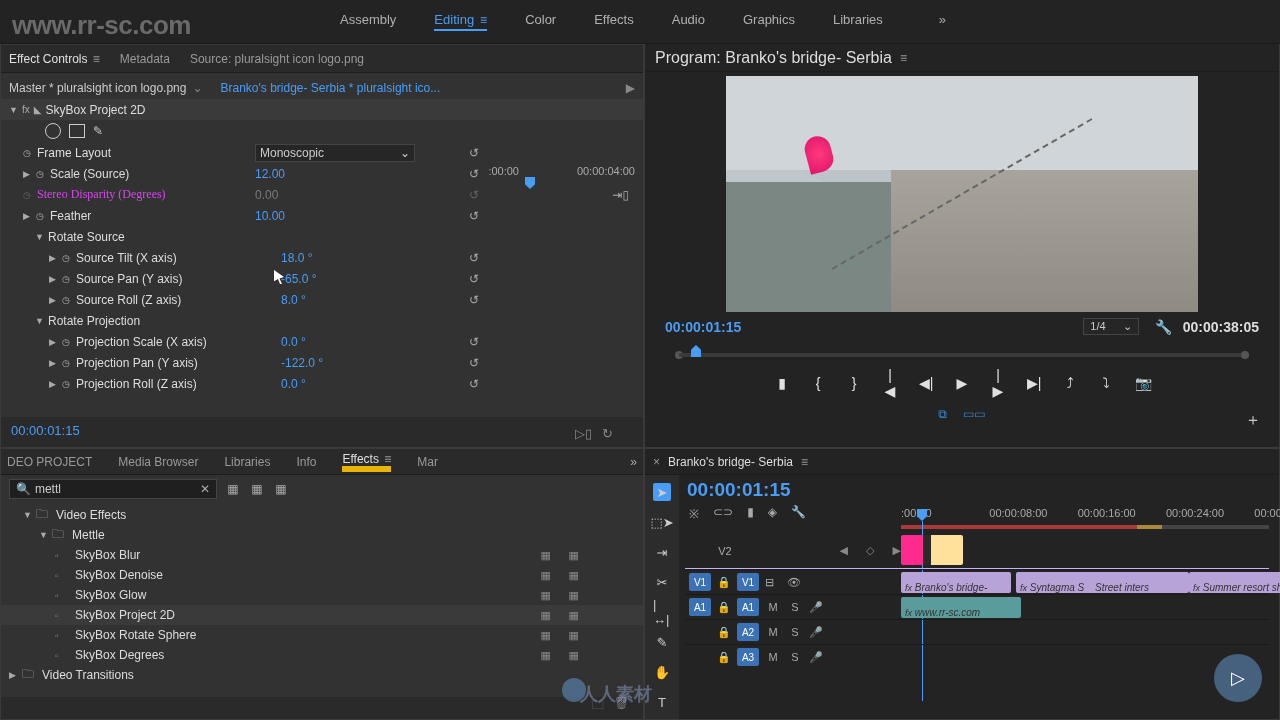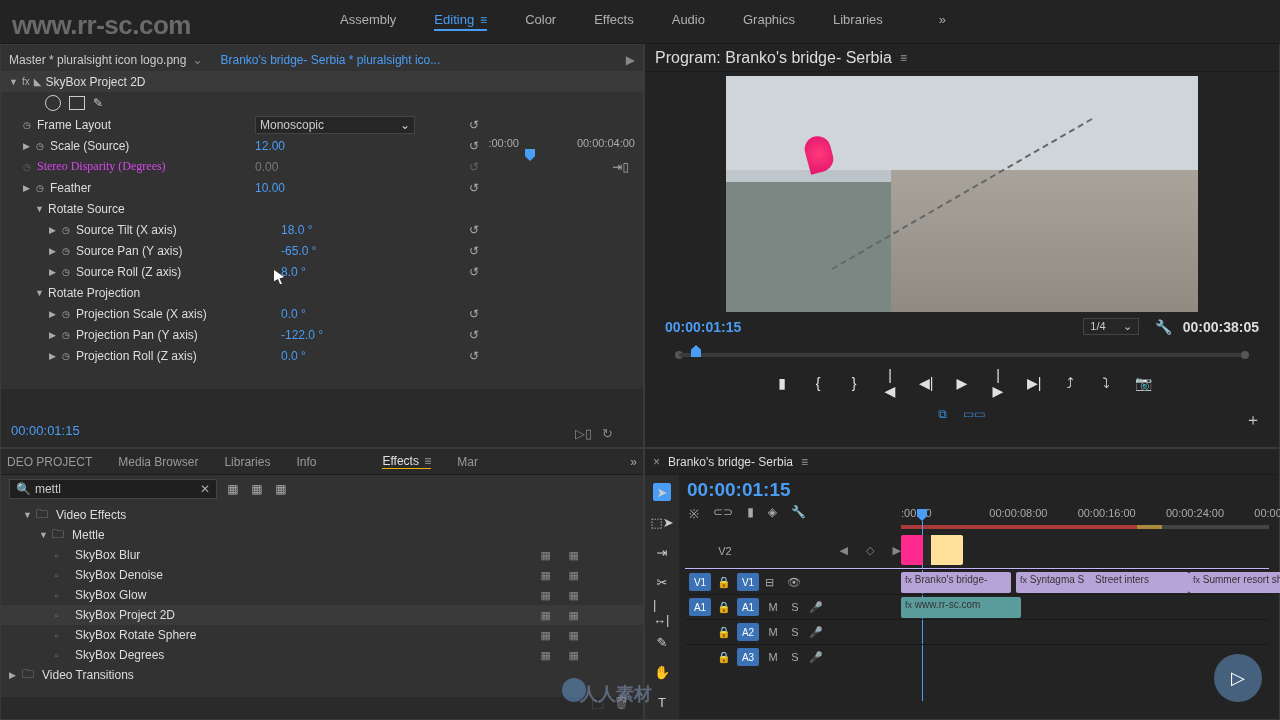--- a/index.html
+++ b/index.html
@@ -76,21 +76,21 @@
 .prog-scrub-head { position:absolute; top:6px; left:20px; width:10px;height:12px; background:#4a9df5; clip-path: polygon(50% 0,100% 40%,100% 100%,0 100%,0 40%);}
 .prog-ctrls { display:flex; justify-content:center; align-items:center; gap:22px; margin-top:4px; font-size:14px; }
 .pc-btn { color:#e0e0e0; cursor:pointer; width:14px; text-align:center; }
 .prog-ctrls2 { display:flex; justify-content:center; gap:16px; margin-top:8px; color:#3a8dd8; }
 .prog-plus { position:absolute; right:18px; bottom:16px; color:#ccc; font-size:16px; cursor:pointer; }
 
 
 .proj { background:#2a2a2a; border:1px solid #3a3a3a; }
 .proj-tabs { height:26px; display:flex; align-items:center; gap:26px; padding: 0 6px; border-bottom:1px solid #1c1c1c; font-size:12px; }
 .proj-tab { color:#999; cursor:pointer; white-space:nowrap; }
-.proj-tab.active { color:#e0e0e0; border-bottom:1px solid #eab308;margin-left:40px; }
+.proj-tab.active { color:#e0e0e0; border-bottom:6px solid #eab308; }
 .proj-search { height:28px; display:flex; align-items:center; padding:0 8px; background:#323232; gap:8px; }
 .search-box { flex:0 0 208px; height:20px; background:#1f1f1f; border:1px solid #444; display:flex; align-items:center; padding:0 6px; }
 .search-box input { flex:1; background:transparent; border:none; color:#ccc; font-size:12px; outline:none; }
 .search-x { color:#aaa; cursor:pointer; margin-left:4px; }
 .proj-ico { color:#aaa; cursor:pointer; width:16px; text-align:center; }
 .tree { background:#323232; height: 194px; overflow:hidden; padding-top:2px; }
 .tree-row { height:20px; display:flex; align-items:center; padding-left:8px; position:relative; }
 .tree-row.sel { background:#3a3a3a; }
 .tree-tw { width:10px; color:#aaa; font-size:9px; margin-right:3px; }
 .tree-folder { width:14px; color:#aaa; margin-right:6px; }
@@ -120,21 +120,21 @@
 .tl-playhead::before{content:""; position:absolute; top:-12px; left:-5px; width:10px;height:12px;background:#4a9df5; clip-path: polygon(0 0,100% 0,100% 60%,50% 100%,0 60%);}
 .tl-tracks { position:absolute; top:58px; left:6px; right:10px; bottom:18px; }
 .tl-track-row { height:25px; display:flex; align-items:center; margin-bottom:0; border-top:1px solid #1a1a1a; }
 .tl-th { width:216px; display:flex; align-items:center; gap:6px; padding-left:4px; font-size:11px; }
 .tl-th-btn { width:22px; height:18px; background:#3a3a3a; color:#ccc; display:flex; align-items:center; justify-content:center; border-radius:2px; cursor:pointer; font-size:10px; }
 .tl-th-btn.blue { background:#3a72b5; color:#fff; }
 .tl-th-lock { width:14px; color:#888; }
 .tl-th-letter { width:16px; color:#aaa; text-align:center; cursor:pointer; }
 .tl-th-icon { width:16px; color:#aaa; cursor:pointer; }
 .tl-clip-area { flex:1; position:relative; height:100%; }
-.tl-clip { position:absolute; top:2px; height:21px; border-radius:2px; font-size:10px; padding:2px 4px; overflow:hidden; white-space:nowrap; }
+.tl-clip { position:absolute; top:2px; height:21px; border-radius:2px; font-size:10px; padding:10px 4px; overflow:hidden; white-space:nowrap;font-style:italic; }
 .clip-violet { background:#b8a3d9; color:#333; }
 .clip-teal { background:#5a9b9b; color:#333; }
 .clip-pink { background: linear-gradient(90deg,#ff2a8d 35%, #2a2a2a 35% 48%, #ffe19b 48%); }
 .tl-v2row { height:36px; display:flex; align-items:center; border-bottom:1px solid #c4b5fd; }
 .tl-navrow { display:flex; gap:18px; align-items:center; justify-content:center; width:216px; color:#888; padding:4px 0; }
 .tl-scroll { position:absolute; left:222px; right:10px; top:50px; height:4px; background:#444; }
 .tl-scroll-thumb { position:absolute; left:0; width:64%; height:100%; background:#aa3a3a; }
 .tl-scroll-thumb2 { position:absolute; left:64%; width:7%; height:100%; background:#aa8a3a; }
 
 .overlay-play { position:absolute; right:18px; bottom:18px; width:48px; height:48px; border-radius:50%; background:rgba(100,150,200,.55); display:flex; align-items:center; justify-content:center; color:#fff; font-size:18px; }
@@ -155,20 +155,25 @@
     <div class="topbar-tab">Audio</div>
     <div class="topbar-tab">Graphics</div>
     <div class="topbar-tab">Libraries</div>
     <div class="chevrons">»</div>
   </div>
 </div>
 
 <div class="main">
 
   <div class="panel">
+    <div class="panel-tabs">
+      <span class="panel-tab active"><span>Effect Controls</span> <span class="panel-menu">≡</span></span>
+      <span class="panel-tab">Metadata</span>
+      <span class="panel-tab">Source: pluralsight icon logo.png</span>
+    </div>
     <div class="ec-body">
       <div class="ec-master">
         <span class="ec-master-a">Master * pluralsight icon logo.png</span>
         <span class="ec-master-arrow">⌄</span>
         <span class="ec-master-b">Branko's bridge- Serbia * pluralsight ico...</span>
         <span style="margin-left:auto;color:#888;">▶</span>
       </div>
       <span class="ec-tc" style="right:124px;">:00:00</span>
       <span class="ec-tc2">00:00:04:00</span>
       <div class="ec-playhead"></div>

